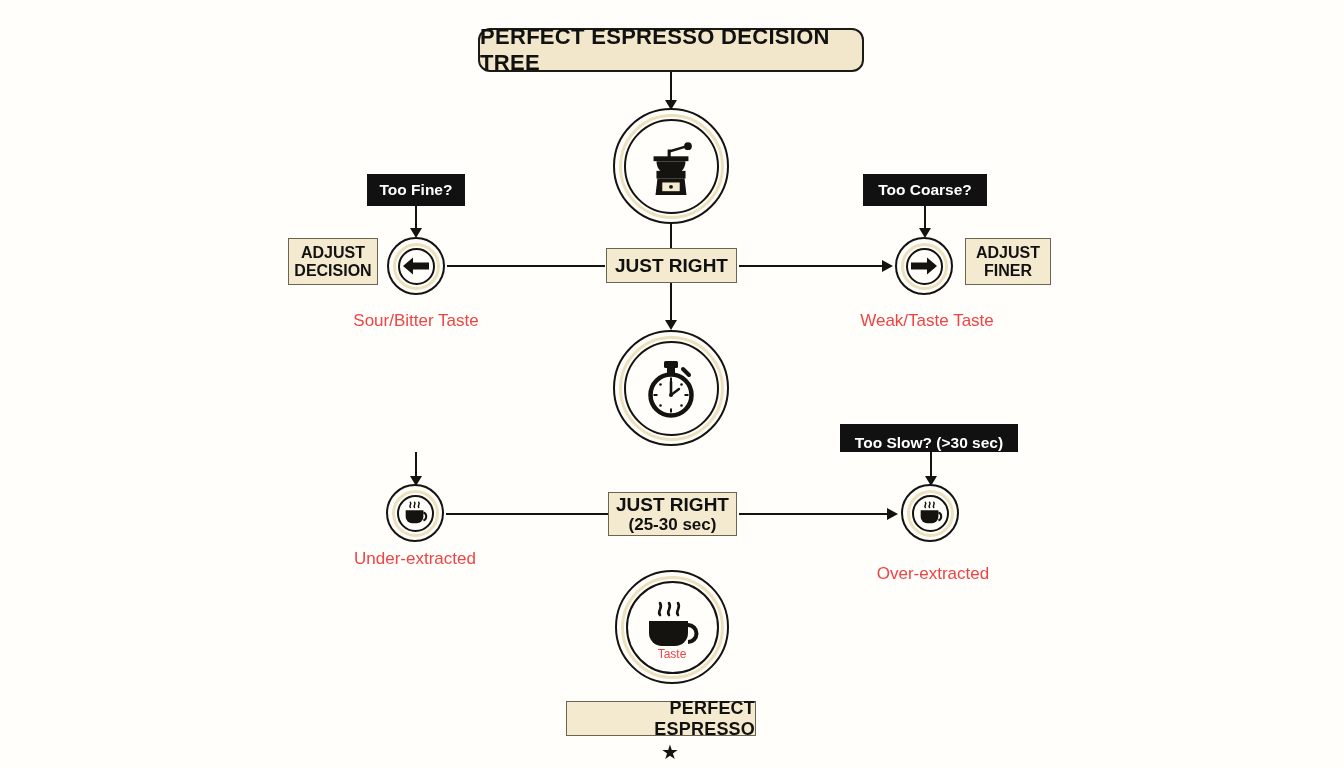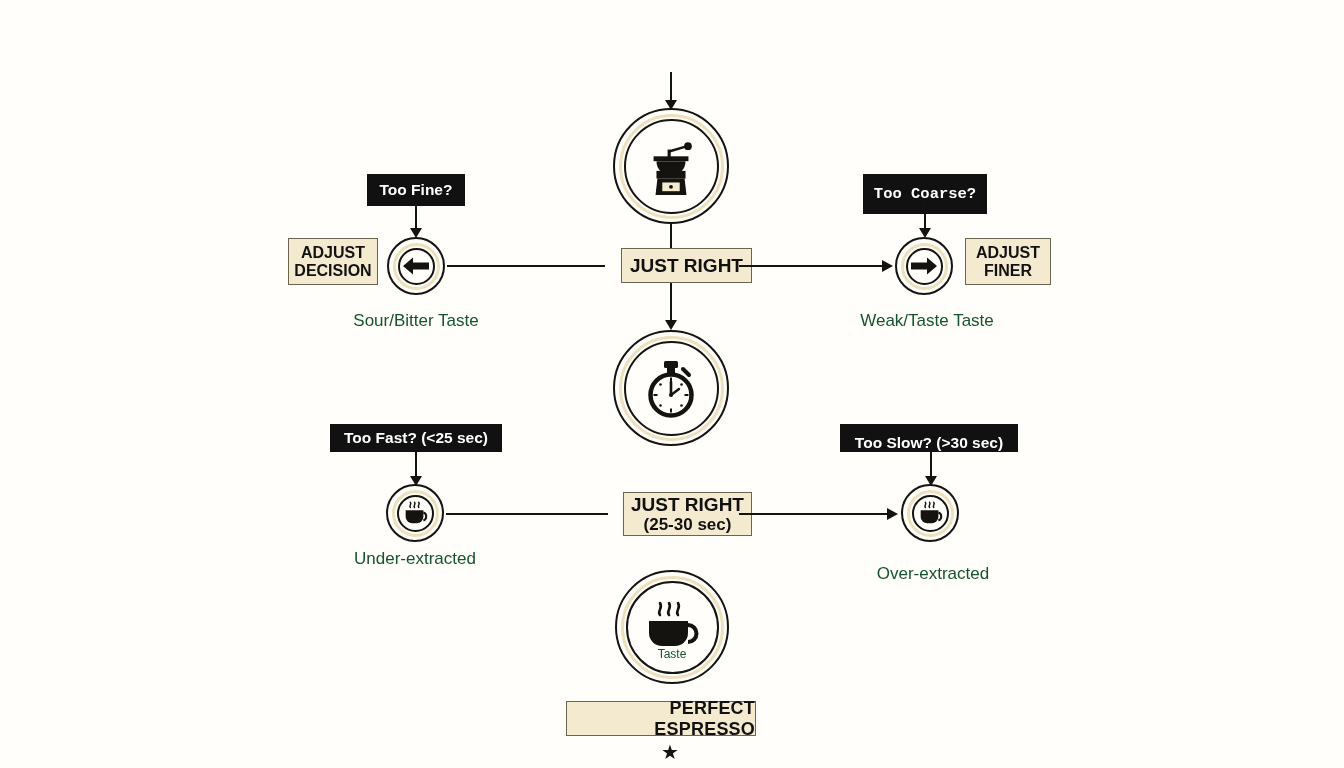--- a/index.html
+++ b/index.html
@@ -43,21 +43,20 @@
     flex-direction: column;
     align-items: center;
     justify-content: center;
     box-sizing: border-box;
     color: #111;
     line-height: 1.12;
   }
   .cream-box.big {
     font-size: 19px;
     font-weight: 600;
-    margin-left: 15px;
   }
   .cream-box.small-adjust {
     font-size: 16px;
     font-weight: 600;
   }
   .cream-box.result {
     font-size: 18px;
     font-weight: 600;
     letter-spacing: 0.2px;
   }
@@ -124,37 +123,40 @@
   .arrow-right-head {
     width: 0; height: 0;
     border-top: 6px solid transparent;
     border-bottom: 6px solid transparent;
     border-left: 11px solid #14130f;
   }
 
   
   .caption {
     font-size: 17px;
-    color: #14532d;
+    color: #ef4444;
     text-align: center;
     white-space: nowrap;
   }
   .star {
     font-size: 20px;
     color: #14130f;
     line-height: 1;
     text-align: center;
   }
   svg { display: block; }
 </style>
 </head>
 <body>
 
 <div id="canvas">
 
+  <div class="abs title-box" style="left:478px; top:28px; width:386px; height:44px;">
+    <span>PERFECT ESPRESSO DECISION TREE</span>
+  </div>
 
   <div class="abs vline" style="left:670px; top:72px; height:30px;"></div>
   <div class="abs arrow-down-head" style="left:665px; top:100px;"></div>
 
   <div class="abs ring" style="left:613px; top:108px; width:116px; height:116px;">
     <div class="inner-ring">
       <div class="core">
         <span>
           <svg width="62" height="62" viewBox="0 0 64 64">
 
@@ -177,21 +179,21 @@
   </div>
 
   <div class="abs vline" style="left:670px; top:224px; height:24px;"></div>
 
   <div class="abs black-label" style="left:367px; top:174px; width:98px; height:32px;">
     <span>Too Fine?</span>
   </div>
   <div class="abs vline" style="left:415px; top:202px; height:28px;"></div>
   <div class="abs arrow-down-head" style="left:410px; top:228px;"></div>
 
-  <div class="abs black-label" style="left:863px; top:174px; width:124px; height:40px;font-family:Liberation Mono, monospace;">
+  <div class="abs black-label" style="left:863px; top:174px; width:124px; height:32px;">
     <span>Too Coarse?</span>
   </div>
   <div class="abs vline" style="left:924px; top:202px; height:28px;"></div>
   <div class="abs arrow-down-head" style="left:919px; top:228px;"></div>
 
   <div class="abs ring" style="left:387px; top:237px; width:58px; height:58px;">
     <div class="inner-ring">
       <div class="core">
         <span>
           <svg width="30" height="24" viewBox="0 0 30 24">
@@ -267,23 +269,20 @@
             <path d="M32 39 L40 33" stroke="#14130f" stroke-width="2.4" stroke-linecap="round"></path>
             <circle cx="32" cy="39" r="2" fill="#14130f"></circle>
           </svg>
         </span>
       </div>
     </div>
   </div>
 
   <div class="abs caption" style="left:585px; top:446px; width:172px; font-size:18px;margin-top:43px;">Shot Time</div>
 
-  <div class="abs black-label" style="left:330px; top:424px; width:172px; height:28px;">
-    <span>Too Fast? (&lt;25 sec)</span>
-  </div>
   <div class="abs vline" style="left:415px; top:452px; height:26px;"></div>
   <div class="abs arrow-down-head" style="left:410px; top:476px;"></div>
 
   <div class="abs black-label" style="left:840px; top:424px; width:178px; height:28px;align-items:flex-end;">
     <span>Too Slow? (&gt;30 sec)</span>
   </div>
   <div class="abs vline" style="left:930px; top:452px; height:26px;"></div>
   <div class="abs arrow-down-head" style="left:925px; top:476px;"></div>
 
   <div class="abs ring" style="left:386px; top:484px; width:58px; height:58px;">

